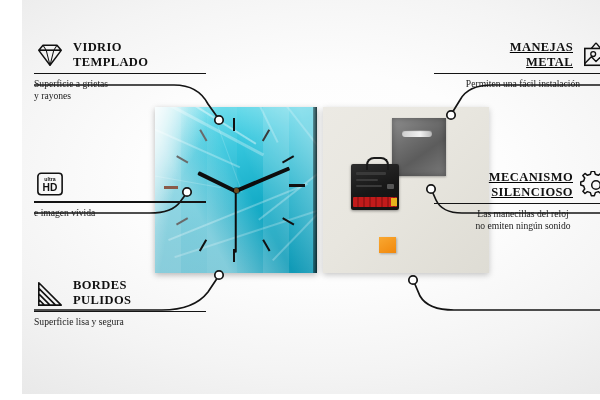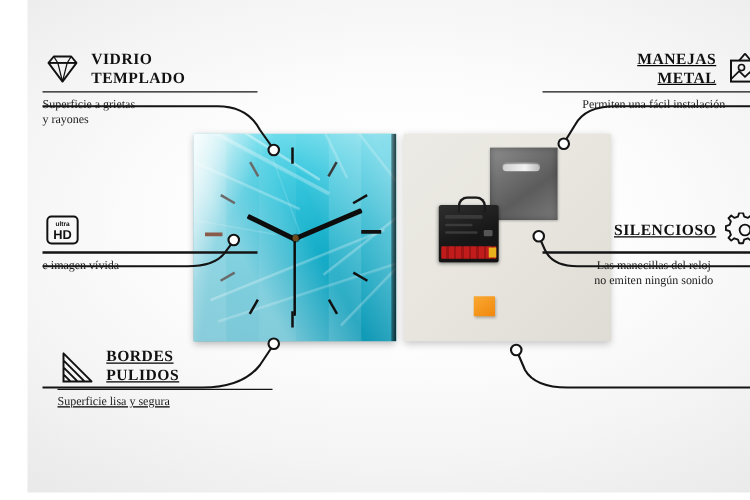--- a/index.html
+++ b/index.html
@@ -28,21 +28,21 @@
   .rule{height:1.6px;background:#141414;margin:3px 0 4px 0;}
   .fdesc{
     font-family:"Liberation Serif", serif;
     font-size:9.6px;line-height:1.28;color:#1b1b1b;
   }
   .feature.right .fdesc{text-align:center;}
 
   
   #f-glass   {left:12px; top:40px;  width:172px;}
   #f-print   {left:12px; top:170px; width:172px;}
-  #f-edges   {left:24px; top:278px; width:172px;text-decoration:underline;}
+  #f-edges   {left:12px; top:278px; width:172px;}
   #f-hooks   {right:10px;top:40px;  width:178px;}
   #f-mech    {right:10px;top:170px; width:178px;}
   #f-spacer  {right:10px;top:278px; width:180px;}
 
   
   #product{position:absolute;left:133px;top:107px;width:334px;height:166px;}
   #clock-front{
     position:absolute;left:0;top:0;width:162px;height:166px;
     background:
       linear-gradient(118deg, rgba(255,255,255,.85) 0%, rgba(255,255,255,0) 26%),
@@ -254,20 +254,21 @@
     </div>
   </div>
 
   <div class="feature right" id="f-mech">
     <div class="head">
       <svg class="ficon" viewBox="0 0 34 30">
         <path d="M17 3.5 l3.2 1.1 2.6-2 2.3 2.3 -2 2.6 1.1 3.2 3.2 1.0 v3.3 l-3.2 1.0 -1.1 3.2 2 2.6 -2.3 2.3 -2.6-2 -3.2 1.1 -1.0 3.2 h-3.3 l-1.0-3.2 -3.2-1.1 -2.6 2 -2.3-2.3 2-2.6 -1.1-3.2 -3.2-1.0 v-3.3 l3.2-1.0 1.1-3.2 -2-2.6 2.3-2.3 2.6 2 3.2-1.1 1.0-3.2 h3.3 z" stroke="#111" stroke-width="1.6" fill="none" stroke-linejoin="round" transform="translate(-0.7,0)"></path>
         <circle cx="17" cy="15" r="4.6" stroke="#111" stroke-width="1.6" fill="none"></circle>
       </svg>
       <div class="ftitle">
+        <div>MECANISMO</div>
         <div>SILENCIOSO</div>
       </div>
     </div>
     <div class="rule"></div>
     <div class="fdesc">
       <div>Las manecillas del reloj</div>
       <div>no emiten ningún sonido</div>
     </div>
   </div>
 

